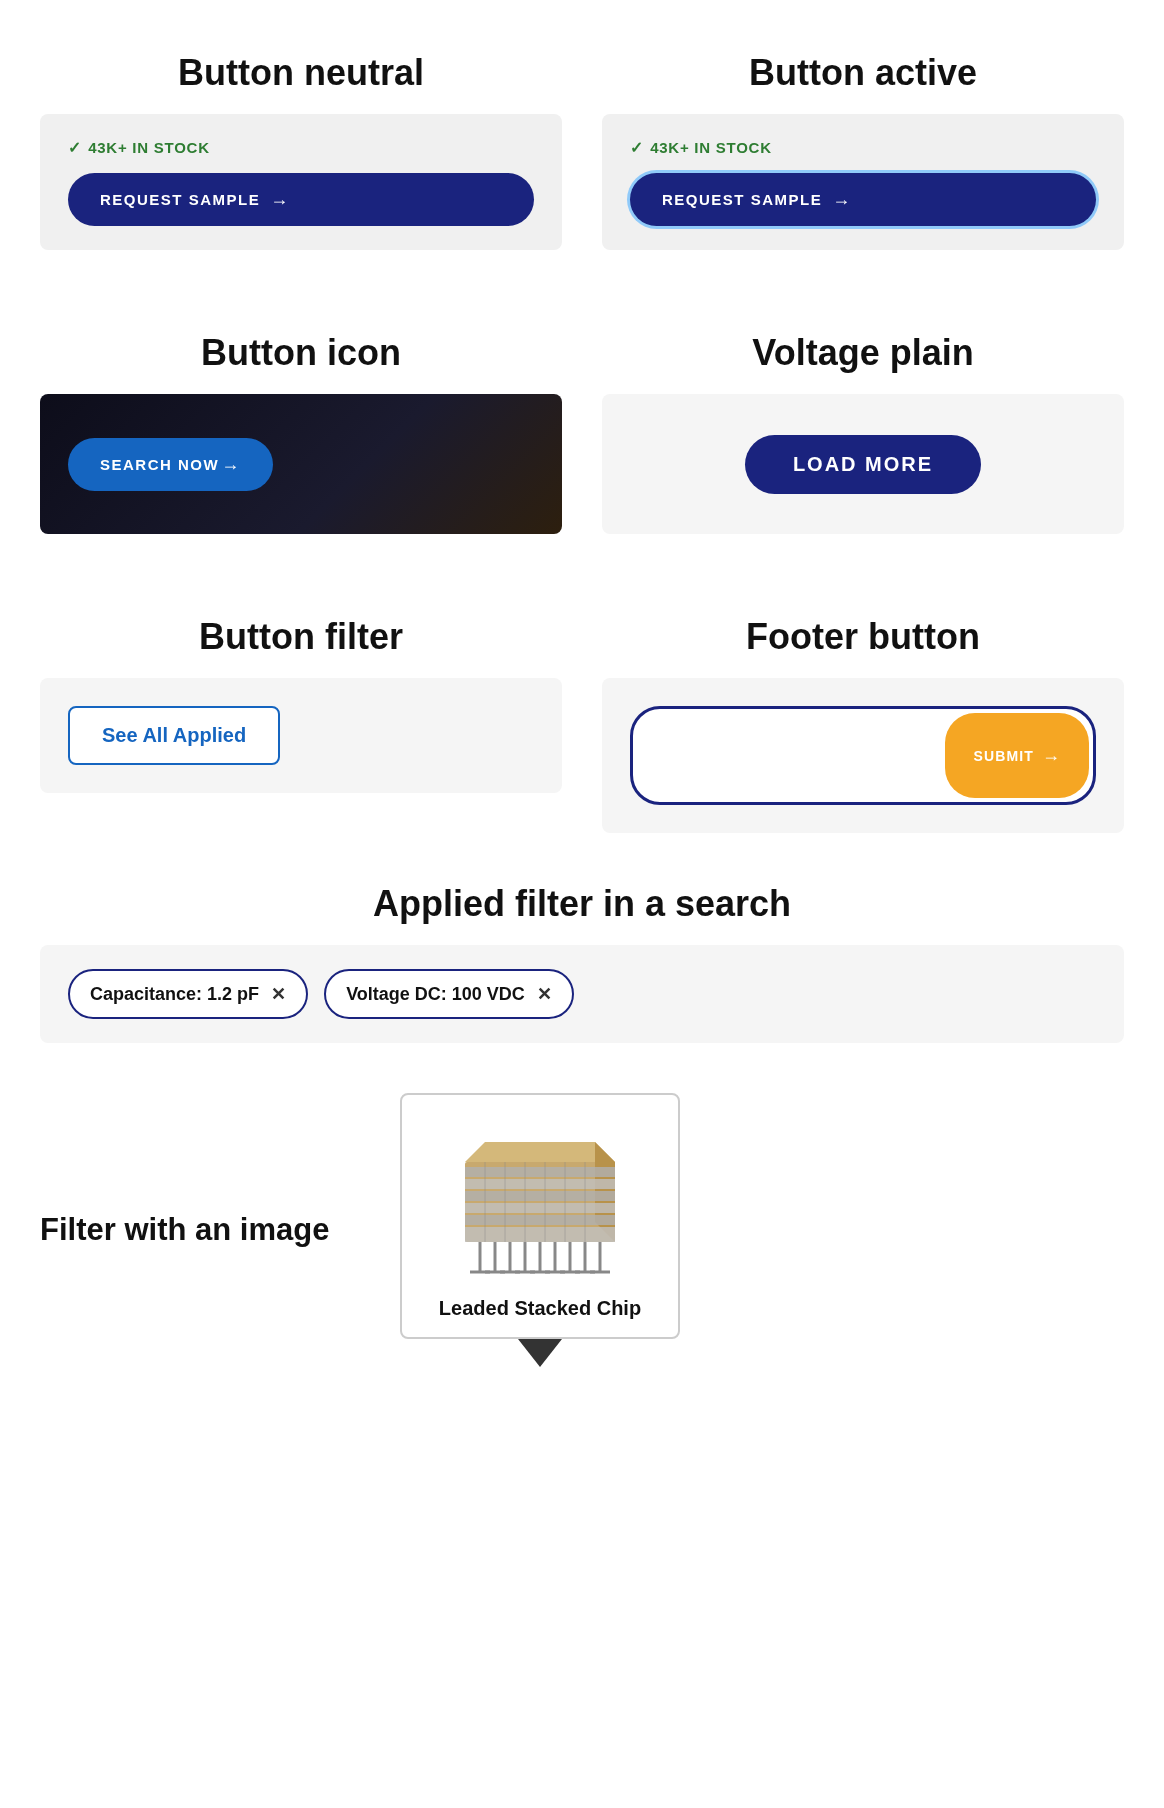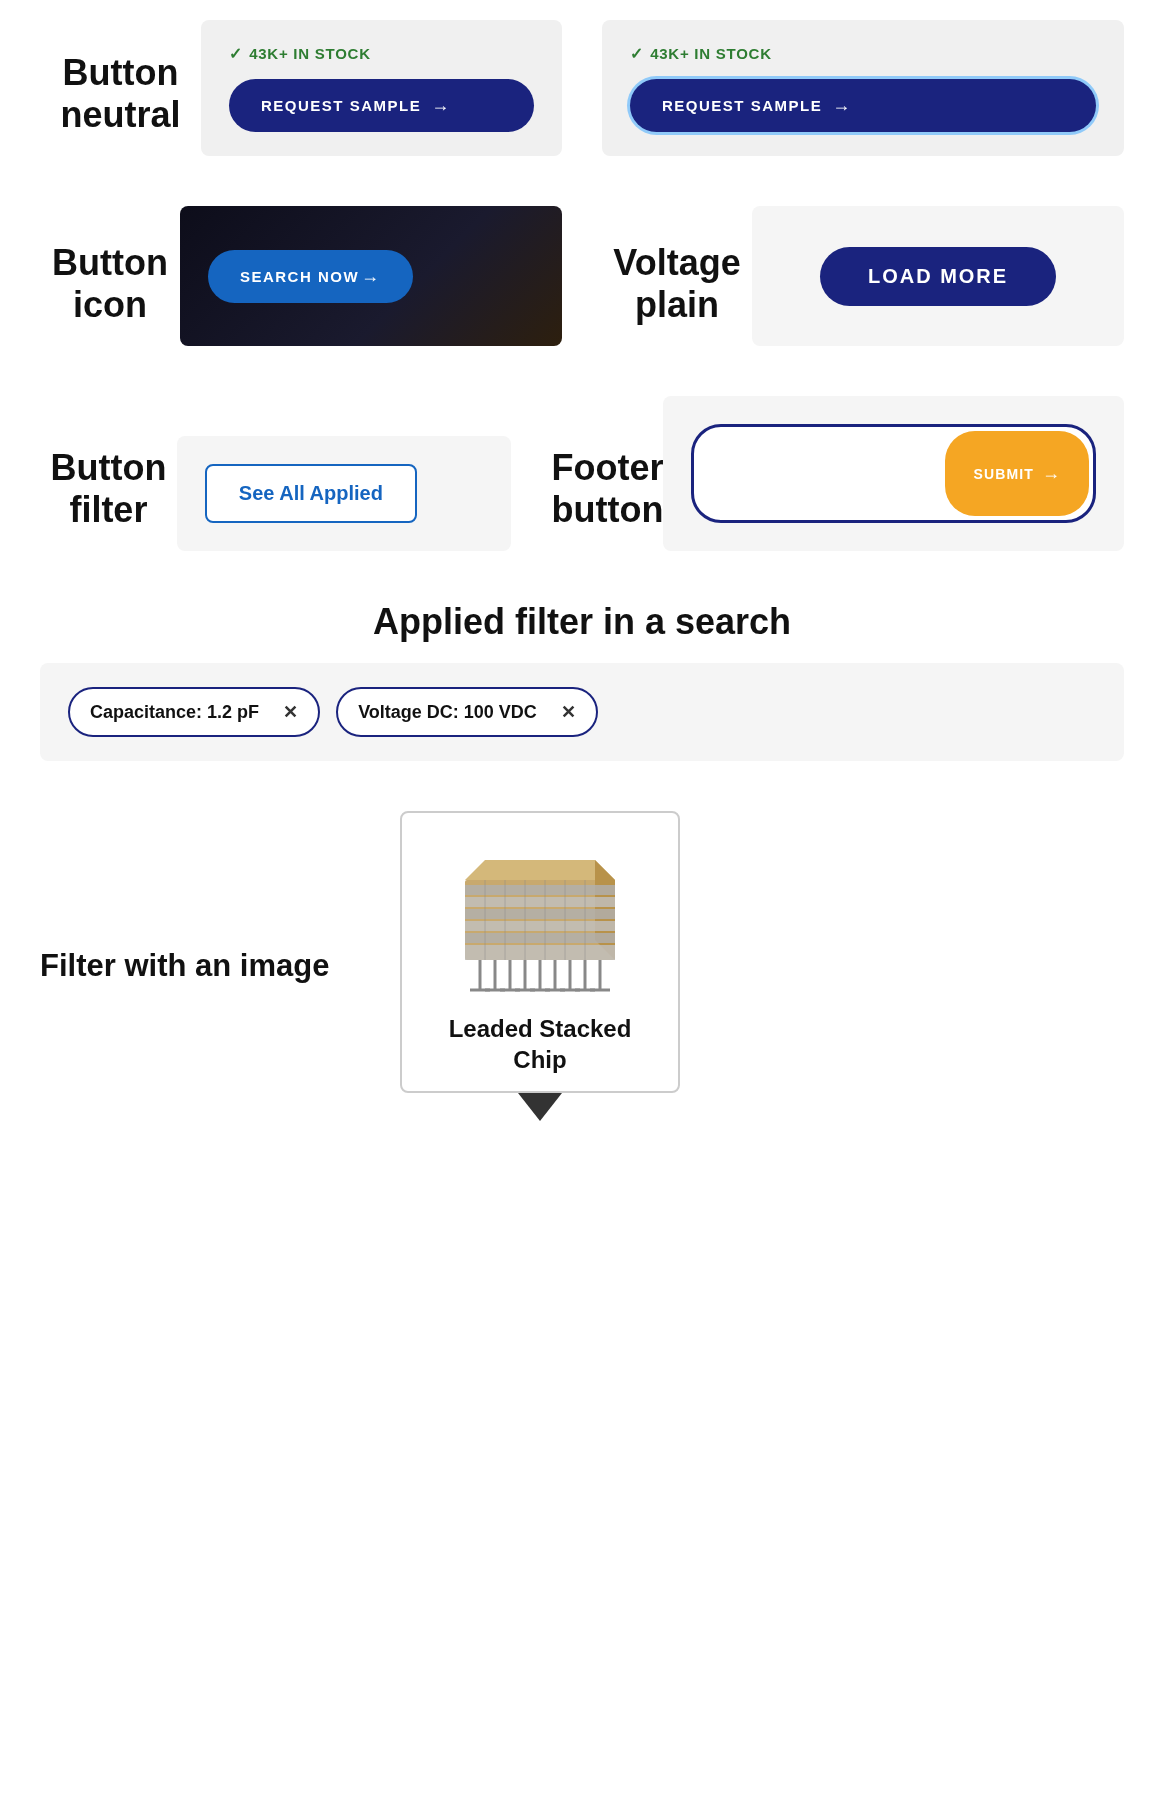--- a/index.html
+++ b/index.html
@@ -32,22 +32,23 @@
     
     .two-col {
       display: grid;
       grid-template-columns: 1fr 1fr;
       gap: 0 40px;
       margin-bottom: 50px;
     }
 
     .col-block {
       display: flex;
-      flex-direction: row;
-      align-items: flex-end;
+      flex-direction: column;
+      align-items: center;
+      margin-top: 32px;
     }
 
     
     .card-neutral {
       background: #f0f0f0;
       border-radius: 8px;
       padding: 24px 28px;
       width: 100%;
       display: flex;
       flex-direction: column;
@@ -257,21 +258,21 @@
       background: #fff;
       border: 2px solid #1a237e;
       border-radius: 30px;
       padding: 12px 20px;
       font-size: 18px;
       font-weight: 600;
       color: #111;
       cursor: pointer;
       display: flex;
       align-items: center;
-      gap: 24px;
+      gap: 12px;
     }
 
     .filter-tag-x {
       color: #333;
       font-size: 18px;
       font-weight: 700;
     }
 
     
     .filter-image-section {
@@ -318,21 +319,21 @@
       justify-content: center;
     }
 
     
     .chip-svg {
       width: 210px;
       height: 155px;
     }
 
     .product-label {
-      font-size: 24px;
+      font-size: 20px;
       font-weight: 600;
       color: #111;
       text-align: center;
       line-height: 1.3;
     }
 
     
     .card-arrow {
       width: 0;
       height: 0;
@@ -366,20 +367,21 @@
           <span>43K+ IN STOCK</span>
         </div>
         <button class="btn-primary-neutral">
           <span>REQUEST SAMPLE</span>
           <span class="arrow-right">→</span>
         </button>
       </div>
     </div>
 
     <div class="col-block">
+      <div class="section-title">Button active</div>
       <div class="card-active">
         <div class="stock-text">
           <span class="stock-check">✓</span>
           <span>43K+ IN STOCK</span>
         </div>
         <button class="btn-primary-active">
           <span>REQUEST SAMPLE</span>
           <span class="arrow-right">→</span>
         </button>
       </div>

